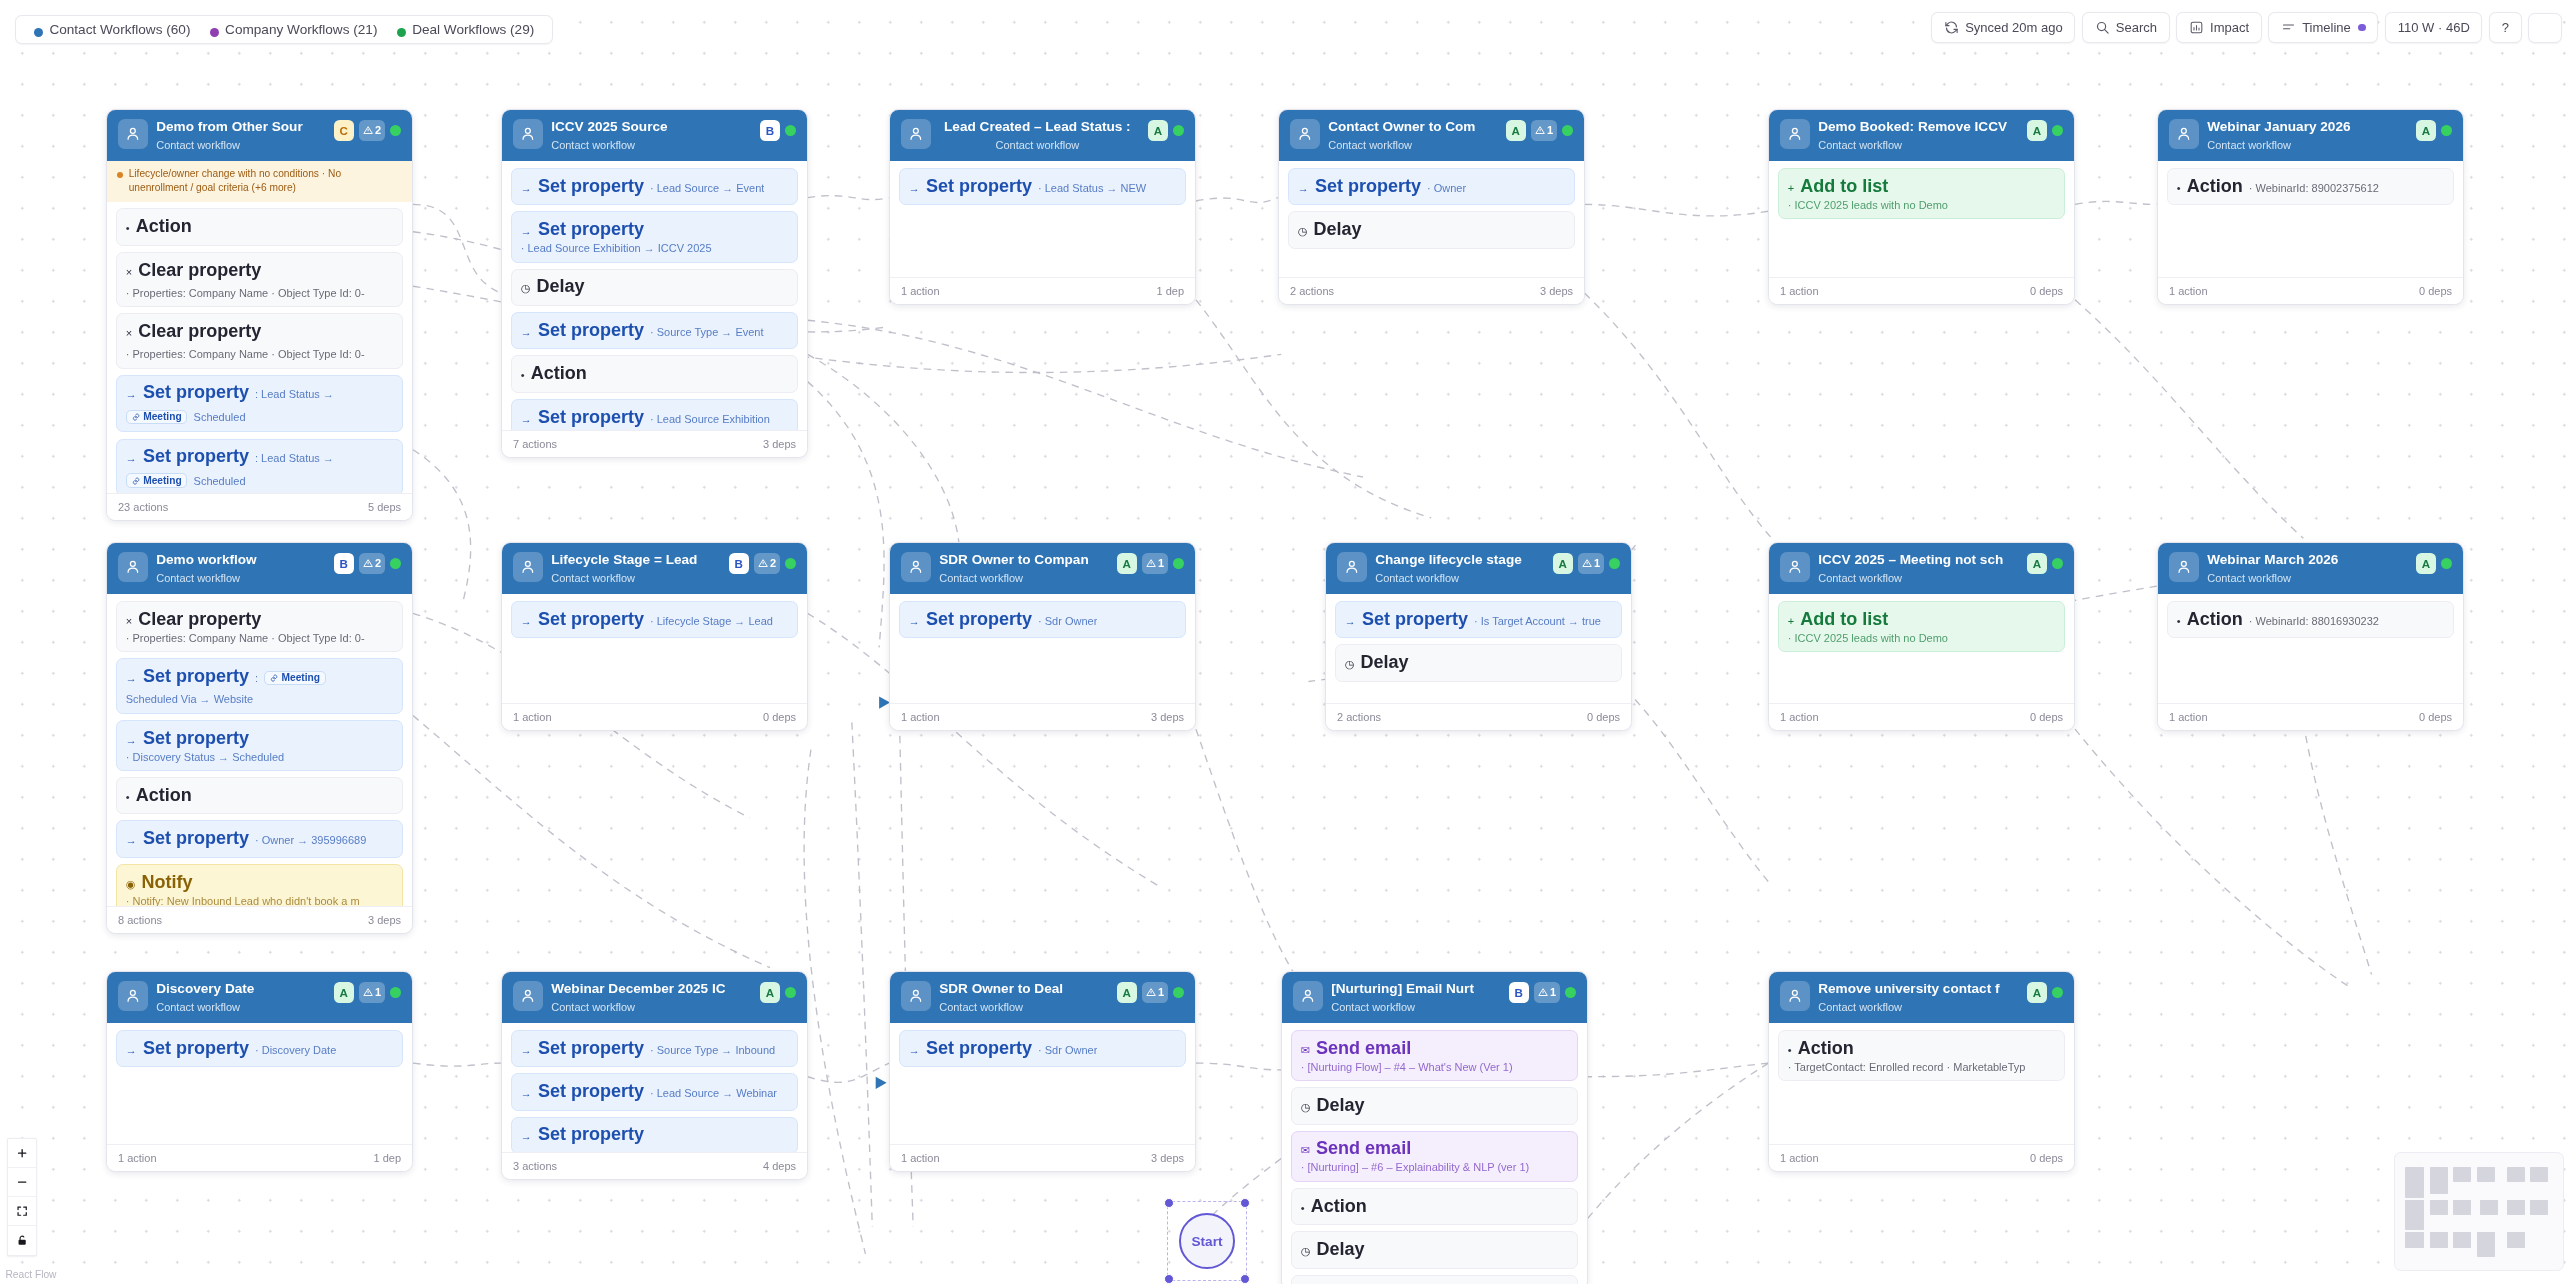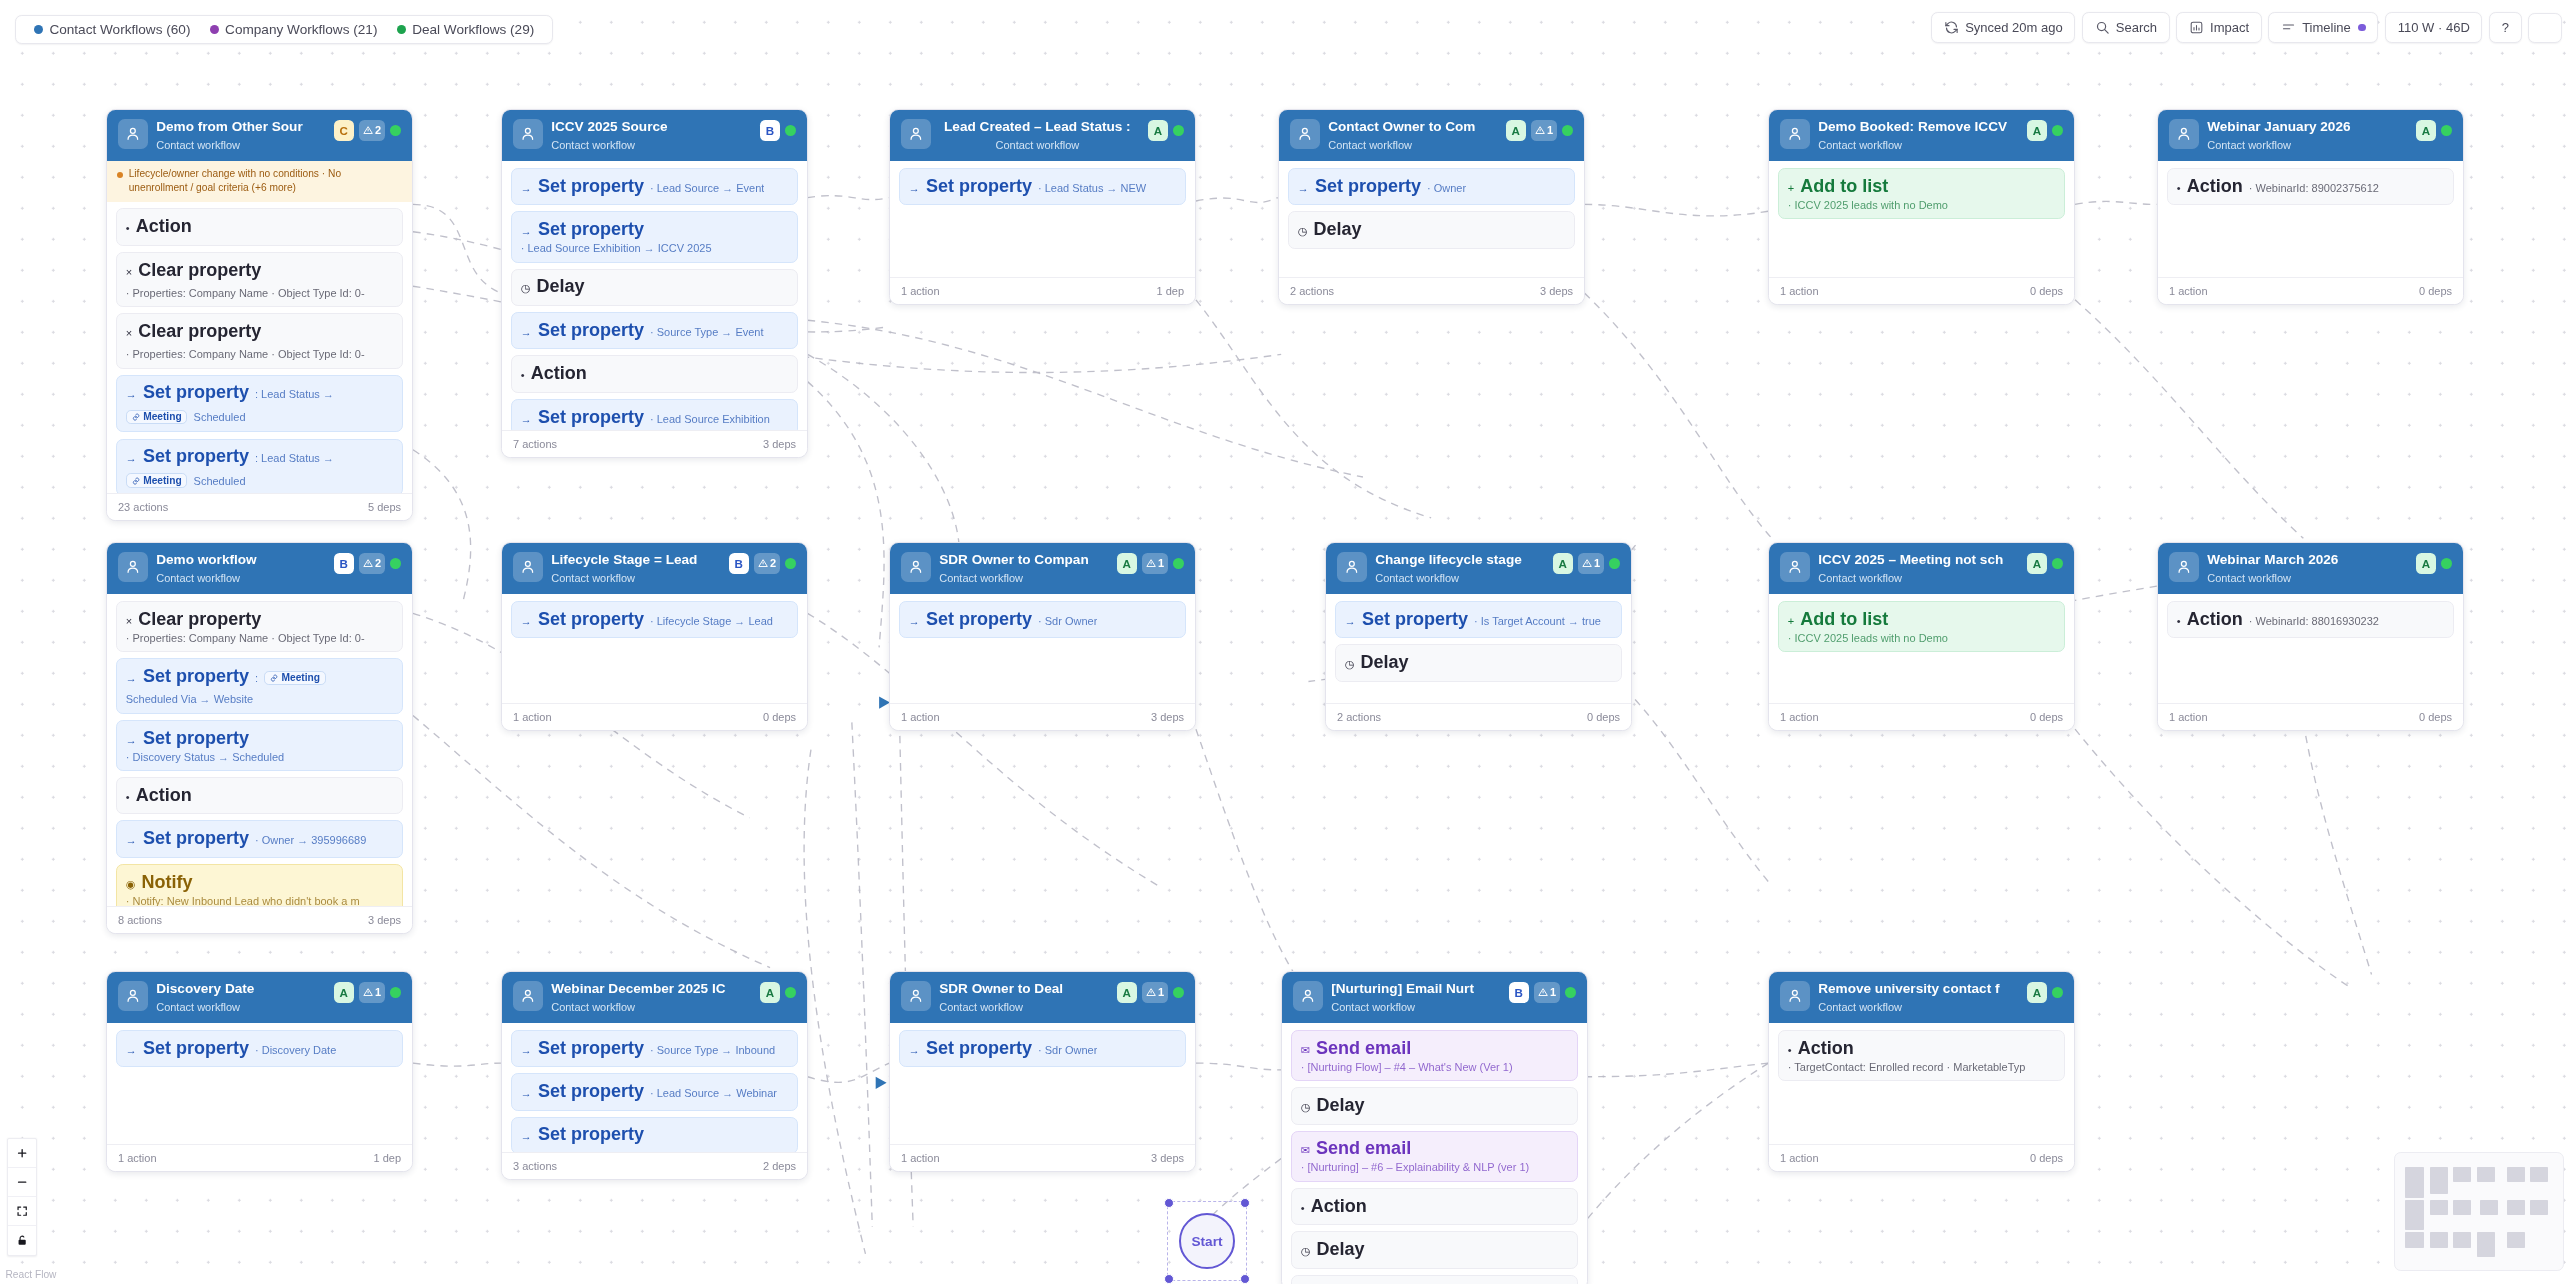--- a/index.html
+++ b/index.html
@@ -19,21 +19,21 @@
   }
 
   
   .legend-bar {
     position: absolute; left: 15px; top: 15px;
     display: flex; align-items: center; gap: 5.5px;
     background: #fff; border: 0.7px solid #e8e8ee; border-radius: 6.8px;
     padding: 6.1px 11px; z-index: 40;
     box-shadow: 0 0.7px 1.4px rgba(20,20,40,.05);
   }
-  .legend-item { display: flex; align-items: center; gap: 6.1px; padding: 0 6.8px; }
+  .legend-item { display: flex; align-items: flex-end; gap: 6.1px; padding: 0 6.8px; }
   .legend-dot { width: 9.5px; height: 9.5px; border-radius: 50%; display: block; }
   .legend-label { font-size: 13.6px; color: #4a4a58; white-space: nowrap; }
 
   .toolbar {
     position: absolute; right: 13.6px; top: 12.3px;
     display: flex; align-items: center; gap: 6.8px; z-index: 40;
   }
   .tb-btn {
     display: flex; align-items: center; gap: 6.1px;
     background: #fff; border: 0.7px solid #e8e8ee; border-radius: 6.8px;
@@ -925,21 +925,21 @@
           </div>
           <div class="act set">
             <div class="act-line1">
               <span class="act-ic">→</span>
               <span class="act-title">Set property</span>
             </div>
           </div>
         </div>
         <div class="wf-foot">
           <span>3 actions</span>
-          <span>2 deps</span>
+          <span>4 deps</span>
         </div>
       </div>
       <div class="wf-card" style="left: 889px; top: 971px; height: 201px;">
         <div class="wf-head">
           <div class="wf-avatar">
             <svg width="17.7" height="17.7" viewBox="0 0 24 24" fill="none" stroke="#ffffff" stroke-width="1.7">
               <circle cx="12" cy="8" r="3.3"></circle>
               <path d="M5.5 19.5c0-3.6 2.9-5.6 6.5-5.6s6.5 2 6.5 5.6" stroke-linecap="round"></path>
             </svg>
           </div>

